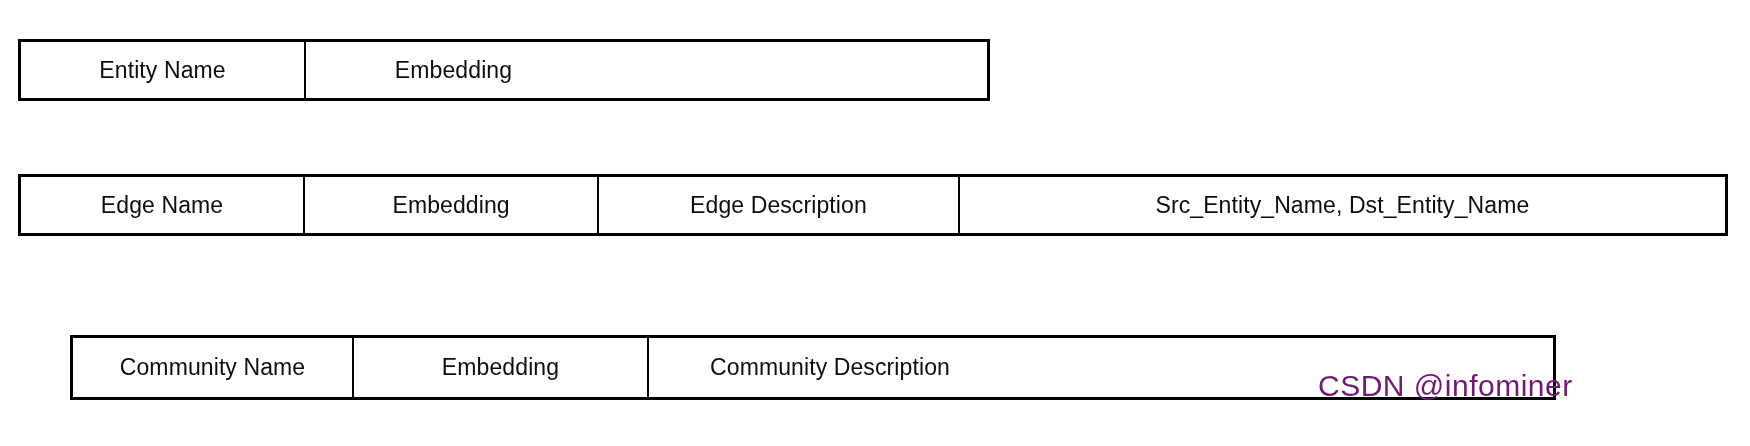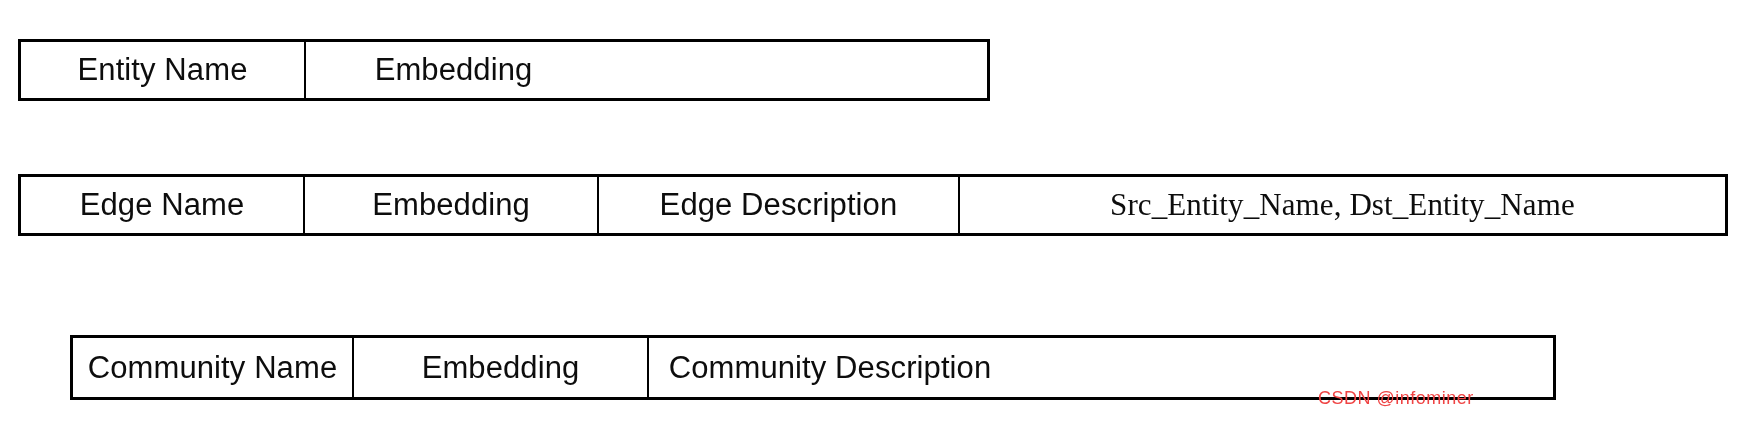--- a/index.html
+++ b/index.html
@@ -24,21 +24,21 @@
     display: flex;
     box-sizing: border-box;
     border: 3px solid #000000;
     background: #ffffff;
   }
   .schema-cell {
     box-sizing: border-box;
     display: flex;
     align-items: center;
     justify-content: center;
-    font-size: 31px;
+    font-size: 23px;
     color: #0d0d0d;
     letter-spacing: 0.1px;
     white-space: nowrap;
     border-right: 2px solid #000000;
     height: 100%;
     padding: 0 20px;
   }
   .schema-cell:last-child {
     border-right: none;
   }
@@ -56,41 +56,41 @@
   
   #row-edge {
     left: 18px;
     top: 174px;
     width: 1710px;
     height: 62px;
   }
   #row-edge .c0 { width: 285px; }
   #row-edge .c1 { width: 295px; }
   #row-edge .c2 { width: 362px; }
-  #row-edge .c3 { width: 768px; font-family: Liberation Serif, serif; }
+  #row-edge .c3 { width: 768px; }
 
   
   #row-community {
     left: 22px;
     top: 335px;
     width: 1486px;
     height: 65px;
     margin-left: 48px;
   }
   #row-community .c0 { width: 281px; }
   #row-community .c1 { width: 295px; }
   #row-community .c2 { width: 362px; }
   #row-community .c3 { width: 548px; }
 
   #watermark {
     position: absolute;
     left: 1318px;
-    top: 388px;
-    font-size: 18px;
-    color: #ef4444;
+    top: 369px;
+    font-size: 30px;
+    color: #701a75;
     font-family: "Liberation Sans", sans-serif;
     letter-spacing: 0.5px;
     white-space: nowrap;
     pointer-events: none;
   }
 </style>
 </head>
 <body>
 
 <div id="stage">

